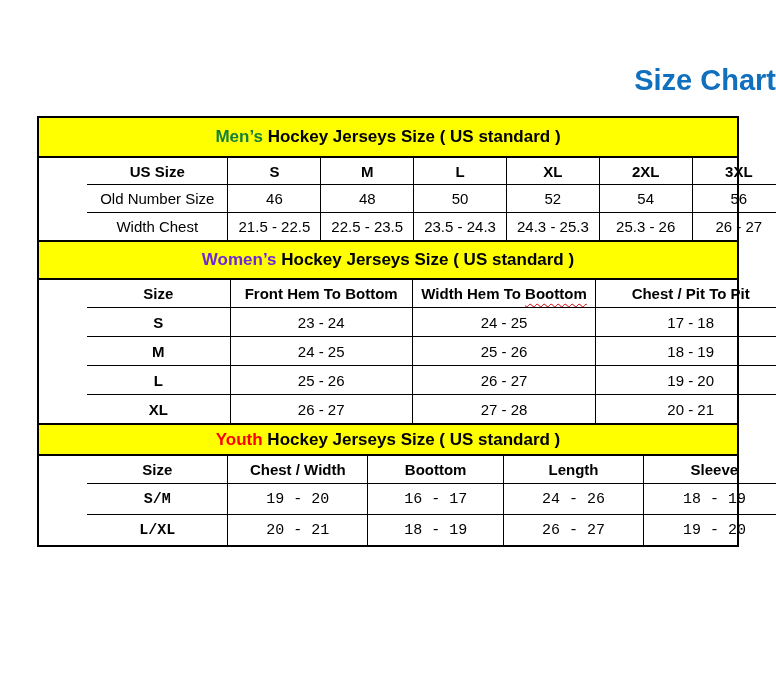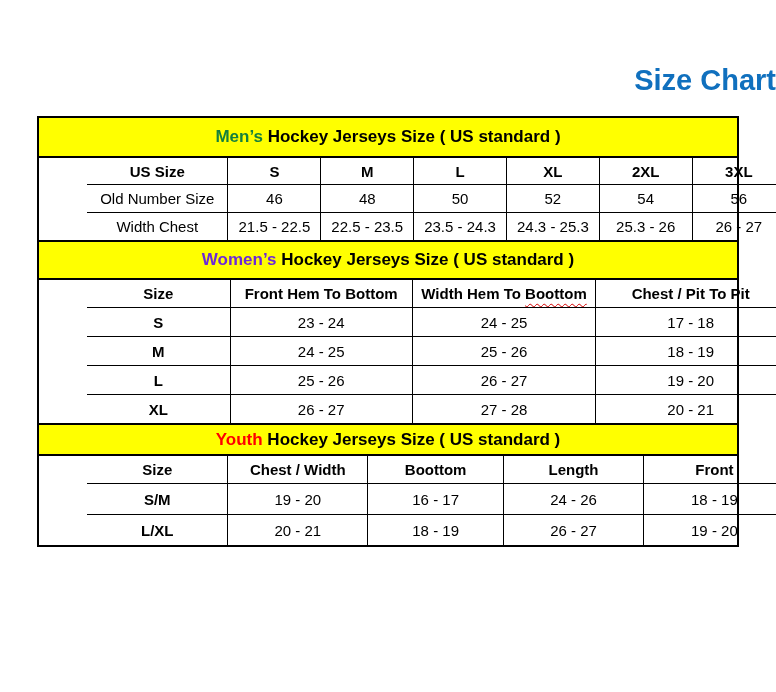--- a/index.html
+++ b/index.html
@@ -69,21 +69,21 @@
   table.size-table thead th { border-top: none; }
   table.size-table tr:last-child td { border-bottom: none; }
 
   td.row-label.bold-label { font-weight: bold; }
 
   .sec-mens   th { height: 26px; }
   .sec-mens   td { height: 27px; }
   .sec-womens th { height: 27px; }
   .sec-womens td { height: 28px; }
   .sec-youth  th { height: 27px; }
-  .sec-youth  td { height: 30px; }
+  .sec-youth  td { height: 30px; font-family: Liberation Mono, monospace; }
 
   .spell-error {
     text-decoration: underline wavy 1px;
     text-underline-offset: 4px;
     text-align: right;
   }
 </style>
 </head>
 <body>
 
@@ -185,21 +185,21 @@
           <col style="width: 19.5%;">
           <col style="width: 20%;">
           <col style="width: 20.3%;">
         </colgroup>
         <thead>
           <tr>
             <th><span>Size</span></th>
             <th><span>Chest / Width</span></th>
             <th><span>Boottom</span></th>
             <th><span>Length</span></th>
-            <th><span>Front</span></th>
+            <th><span>Sleeve</span></th>
           </tr>
         </thead>
         <tbody>
           <tr>
             <td class="row-label bold-label">S/M</td>
             <td>19 - 20</td>
             <td>16 - 17</td>
             <td>24 - 26</td>
             <td>18 - 19</td>
           </tr>

